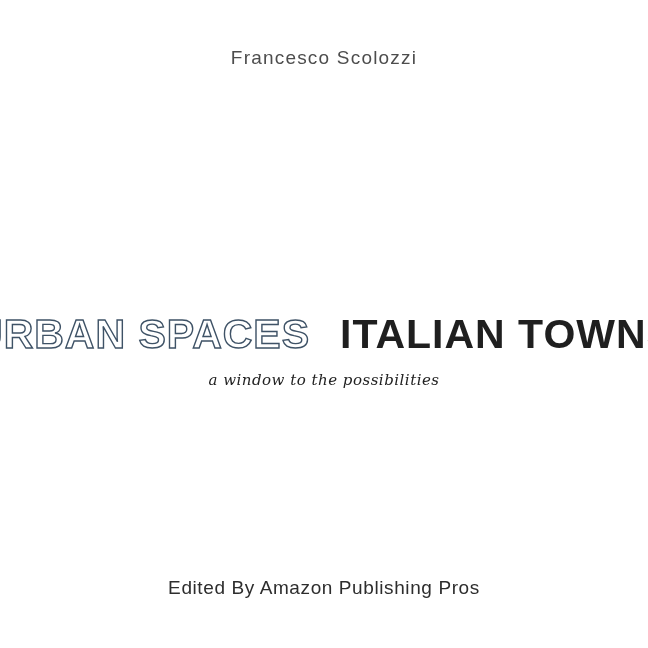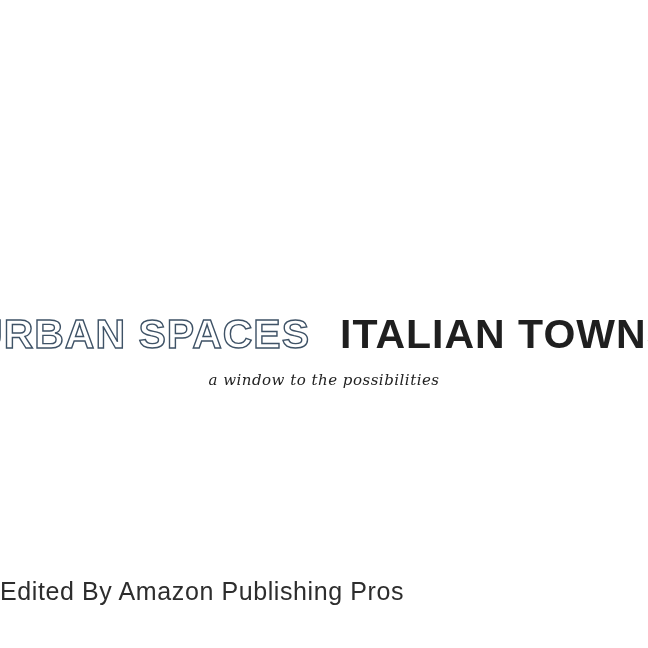--- a/index.html
+++ b/index.html
@@ -65,32 +65,33 @@
     font-style: italic;
     font-size: 15px;
     letter-spacing: 0.5px;
     color: #222222;
   }
   .footer {
     position: absolute;
     top: 577px;
     left: 0;
     width: 100%;
-    text-align: left;
-    font-size: 25px;
+    text-align: center;
+    font-size: 19px;
     letter-spacing: 0.6px;
     color: #2d2d2d;
     font-weight: 400;
   }
 </style>
 </head>
 <body>
 
 <div class="cover">
 
+  <div class="author">Francesco Scolozzi</div>
 
   <div class="title-row">
     <span class="title-word title-outlined">URBAN SPACES</span>
     <span class="title-word title-solid">ITALIAN TOWNS</span>
   </div>
 
   <div class="subtitle">a window to the possibilities</div>
 
   <div class="footer">Edited By Amazon Publishing Pros</div>
 

